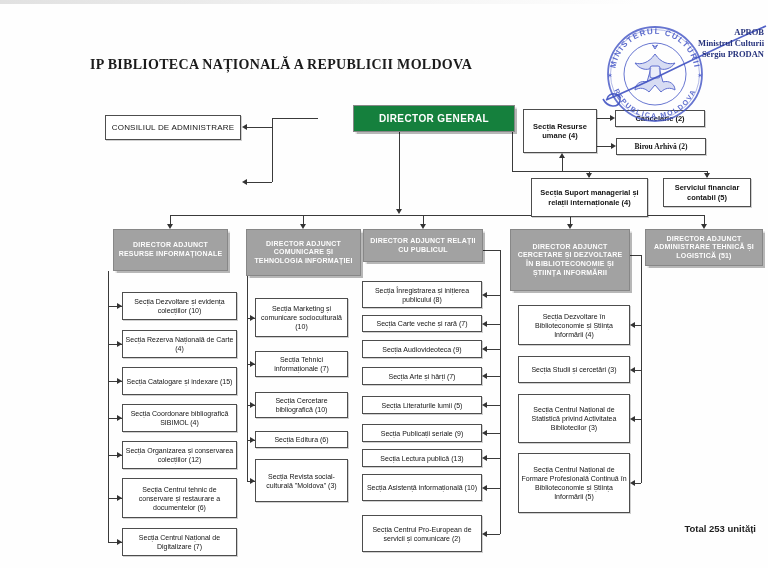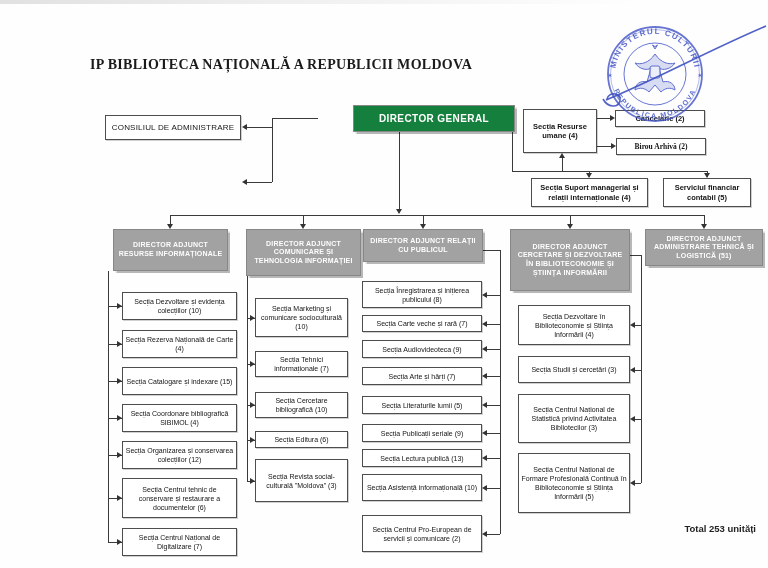--- a/index.html
+++ b/index.html
@@ -33,27 +33,32 @@
 <body>
 
 <div id="canvas">
 
   <div class="abs scan"></div>
 
   <div class="abs title">
     <div>IP BIBLIOTECA NAȚIONALĂ A REPUBLICII MOLDOVA</div>
   </div>
 
+  <div class="abs approval">
+    <div>APROB</div>
+    <div>Ministrul Culturii</div>
+    <div>Sergiu PRODAN</div>
+  </div>
 
   <div class="box cons" style="left:105px;top:115px;width:136px;height:25px;">CONSILIUL DE ADMINISTRARE</div>
   <div class="box gray dg" style="left:318px;top:105px;width:162px;height:27px;">DIRECTOR GENERAL</div>
   <div class="box tbox" style="left:523px;top:109px;width:74px;height:44px;">Secția Resurse umane (4)</div>
   <div class="box tbox" style="left:615px;top:110px;width:90px;height:17px;">Cancelarie (2)</div>
   <div class="box tbox" style="left:616px;top:138px;width:90px;height:17px;font-family:Liberation Serif, serif;">Birou Arhivă (2)</div>
-  <div class="box tbox" style="left:531px;top:178px;width:117px;height:29px;">Secția Suport managerial și relații internaționale (4)</div>
+  <div class="box tbox" style="left:531px;top:178px;width:117px;height:39px;">Secția Suport managerial și relații internaționale (4)</div>
   <div class="box tbox" style="left:663px;top:178px;width:88px;height:29px;">Serviciul financiar contabil (5)</div>
 
   <div class="abs total">Total 253 unități</div>
 
   <div id="chart">
       <div class="cline" style="left: 272px; top: 118px; width: 46px; height: 1px;"></div>
       <div class="cline" style="left: 272px; top: 118px; width: 1px; height: 64px;"></div>
       <div class="cline" style="left: 246px; top: 127px; width: 26px; height: 1px;"></div>
       <div class="cline" style="left: 246px; top: 182px; width: 26px; height: 1px;"></div>
       <div class="cline" style="left: 480px; top: 118px; width: 32px; height: 1px;"></div>

